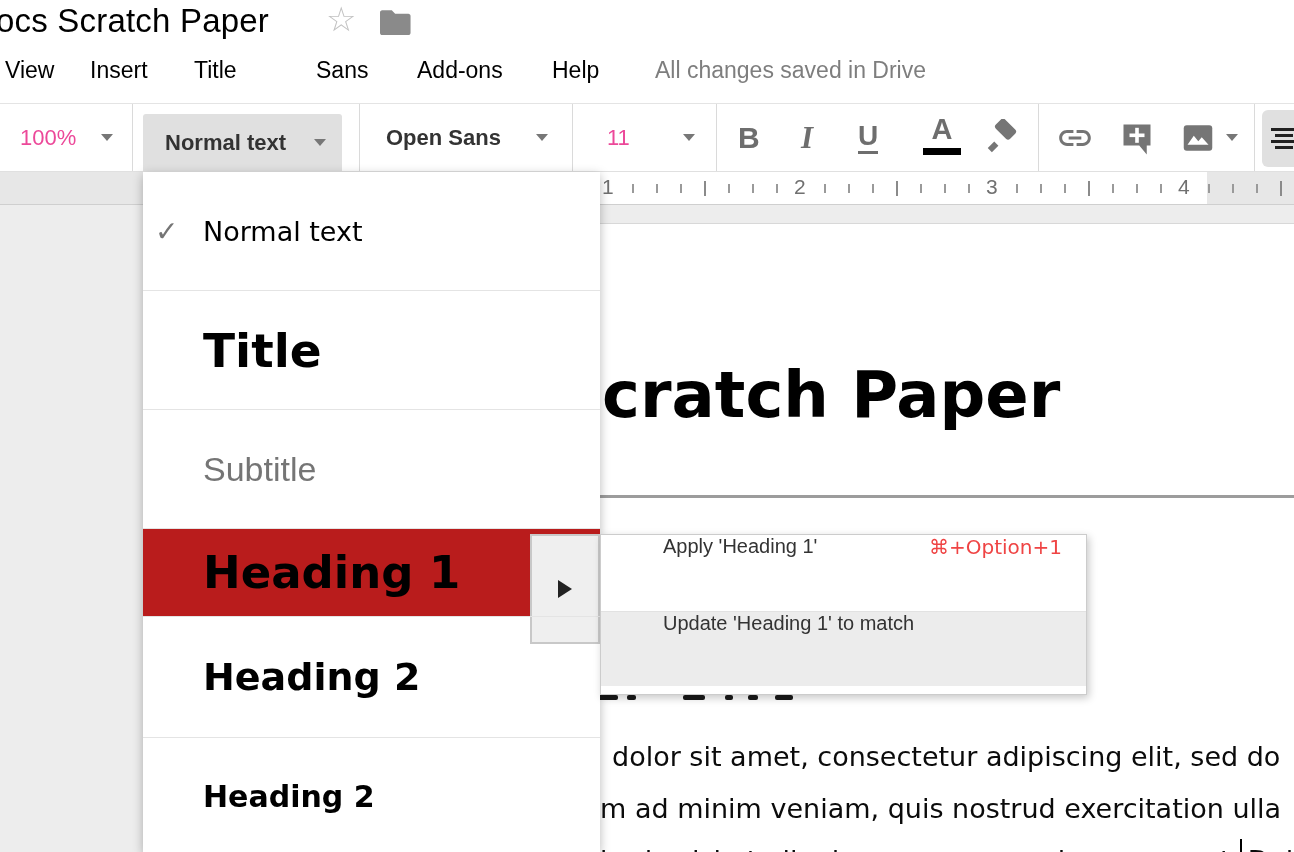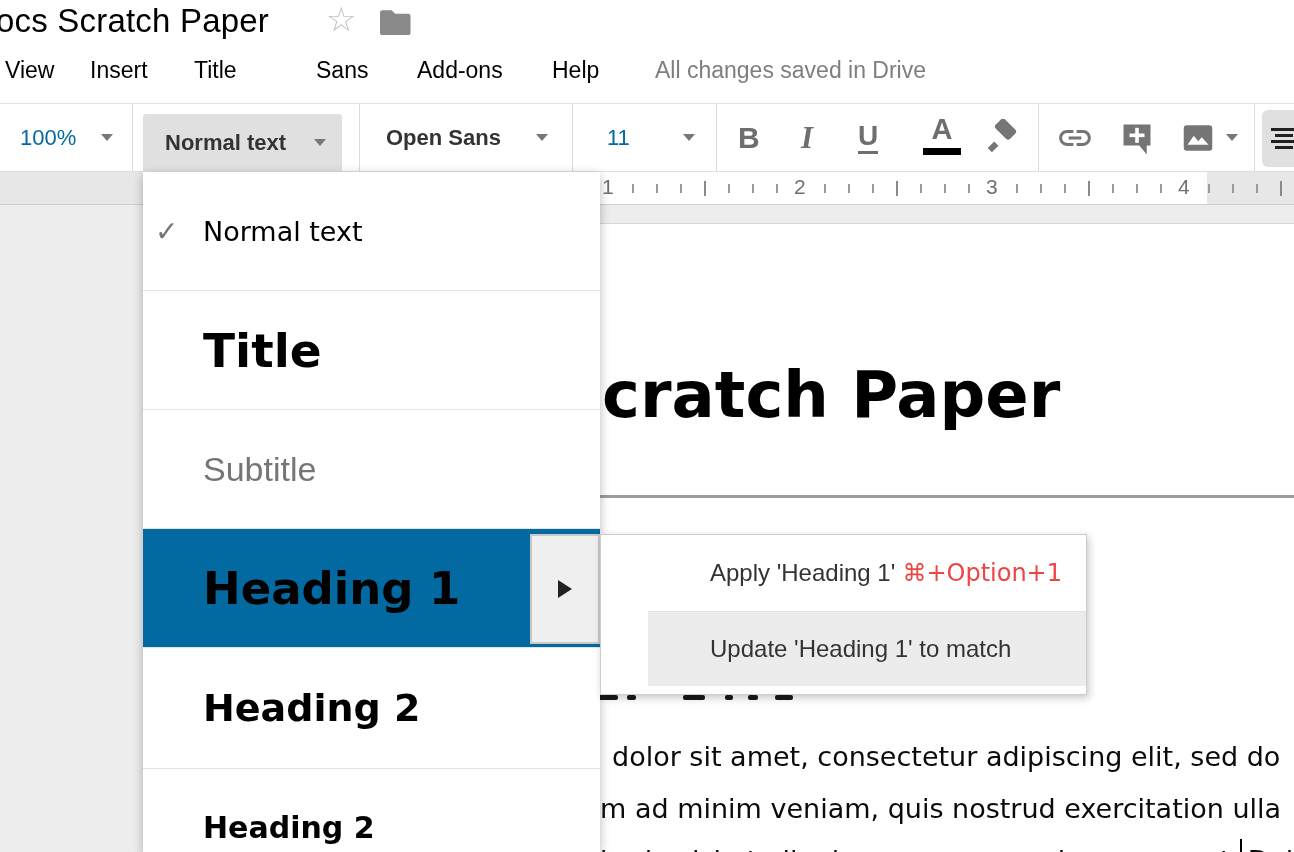--- a/index.html
+++ b/index.html
@@ -14,21 +14,21 @@
 
   
   .menubar-item{top:57px;font-size:23px;cursor:default;}
   .save-status{left:655px;top:57px;font-size:23px;color:#7e7e7e;}
 
   
   .toolbar{left:0;top:103px;width:1294px;height:69px;background:#fff;
            border-top:1px solid #e4e4e4;border-bottom:1px solid #e0e0e0;box-sizing:border-box;}
   .tb{position:absolute;top:0;height:67px;display:flex;align-items:center;}
   .sep{position:absolute;top:0;width:1px;height:67px;background:#dadada;}
-  .tb-label{font-size:22px;color:#0369a1;}
+  .tb-label{font-size:22px;color:#ec4899;}
   .tb-bold-label{font-size:22px;font-weight:700;color:#333;}
   .dd-arrow{width:0;height:0;border-left:6px solid transparent;border-right:6px solid transparent;
             border-top:7px solid #777;display:inline-block;}
   .style-btn{position:absolute;left:143px;top:10px;width:199px;height:57px;background:#e0e0e0;
              border-radius:3px 3px 0 0;display:flex;align-items:center;}
   .icon-letter{font-size:30px;font-weight:700;color:#6e6e6e;}
   .icon-italic{font-family:"Liberation Serif",serif;font-style:italic;font-size:31px;font-weight:700;color:#6e6e6e;}
   .icon-underline{font-size:28px;font-weight:700;color:#6e6e6e;border-bottom:3px solid #6e6e6e;line-height:1.05;}
   .color-a{position:absolute;left:922px;top:8px;width:40px;height:52px;text-align:center;}
   .color-a .a{font-size:29px;font-weight:700;color:#6e6e6e;line-height:1.2;}
@@ -56,32 +56,32 @@
   
   .style-menu{left:143px;top:172px;width:457px;height:680px;background:#fff;z-index:30;
               box-shadow:0 3px 10px rgba(0,0,0,.28);}
   .sm-row{position:relative;box-sizing:border-box;display:flex;align-items:center;padding-left:60px;}
   .sm-row + .sm-row{border-top:1px solid #e4e4e4;}
   .sm-check{position:absolute;left:12px;top:50%;transform:translateY(-50%);
             font-family:"DejaVu Sans",sans-serif;font-size:28px;color:#757575;}
   .sm-normal{height:118px;font-family:"DejaVu Sans",sans-serif;font-size:27px;}
   .sm-title{height:119px;font-family:"DejaVu Sans",sans-serif;font-size:47px;font-weight:700;}
   .sm-subtitle{height:119px;font-size:34px;color:#757575;}
-  .sm-h1{height:119px;font-family:"DejaVu Sans",sans-serif;font-size:45px;font-weight:700;background:#0369a1;}
+  .sm-h1{height:88px;font-family:"DejaVu Sans",sans-serif;font-size:45px;font-weight:700;background:#b91c1c;}
   .sm-h2{height:121px;font-family:"DejaVu Sans",sans-serif;font-size:38px;font-weight:700;}
   .sm-h3{height:118px;font-family:"DejaVu Sans",sans-serif;font-size:30px;font-weight:700;}
   .arrow-box{position:absolute;left:387px;top:5px;width:70px;height:110px;background:#efefef;
              border:2px solid #c8c8c8;box-sizing:border-box;display:flex;align-items:center;justify-content:center;}
   .arrow-box i{width:0;height:0;border-top:9px solid transparent;border-bottom:9px solid transparent;
                border-left:14px solid #222;}
 
   
   .submenu{left:600px;top:534px;width:487px;height:161px;background:#fff;z-index:40;box-sizing:border-box;
            border:1px solid #ccc;box-shadow:2px 3px 8px rgba(0,0,0,.22);}
-  .sub-item{position:relative;display:flex;align-items:center;padding-left:62px;font-size:24px;color:#333;box-sizing:border-box;margin-left:47px;}
+  .sub-item{position:relative;display:flex;padding-left:62px;font-size:20px;color:#333;box-sizing:border-box;}
   .sub-apply{height:77px;border-bottom:1px solid #e2e2e2;}
   .sub-update{height:74px;background:#ececec;}
   .shortcut{position:absolute;right:24px;color:#ef4444;font-family:"DejaVu Sans",sans-serif;}
 </style>
 </head>
 <body>
 
 <div id="app">
 
   <div class="abs doc-title">ocs Scratch Paper</div>

